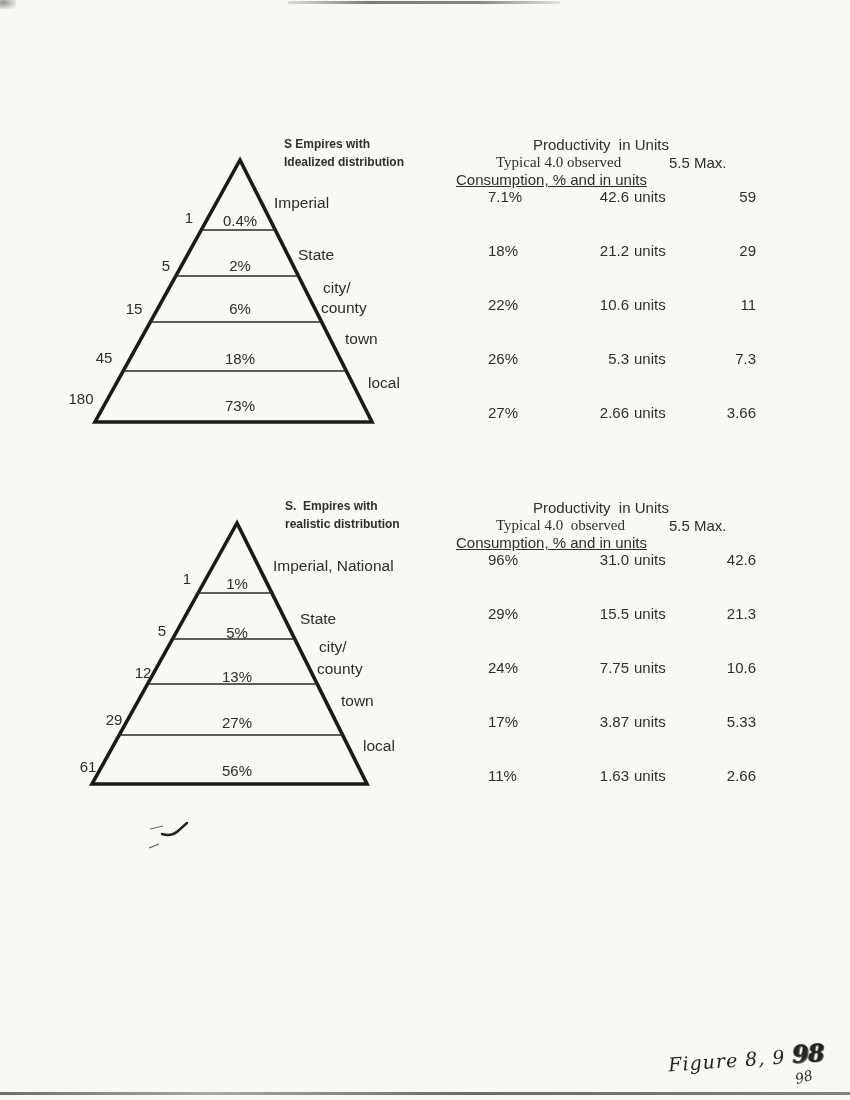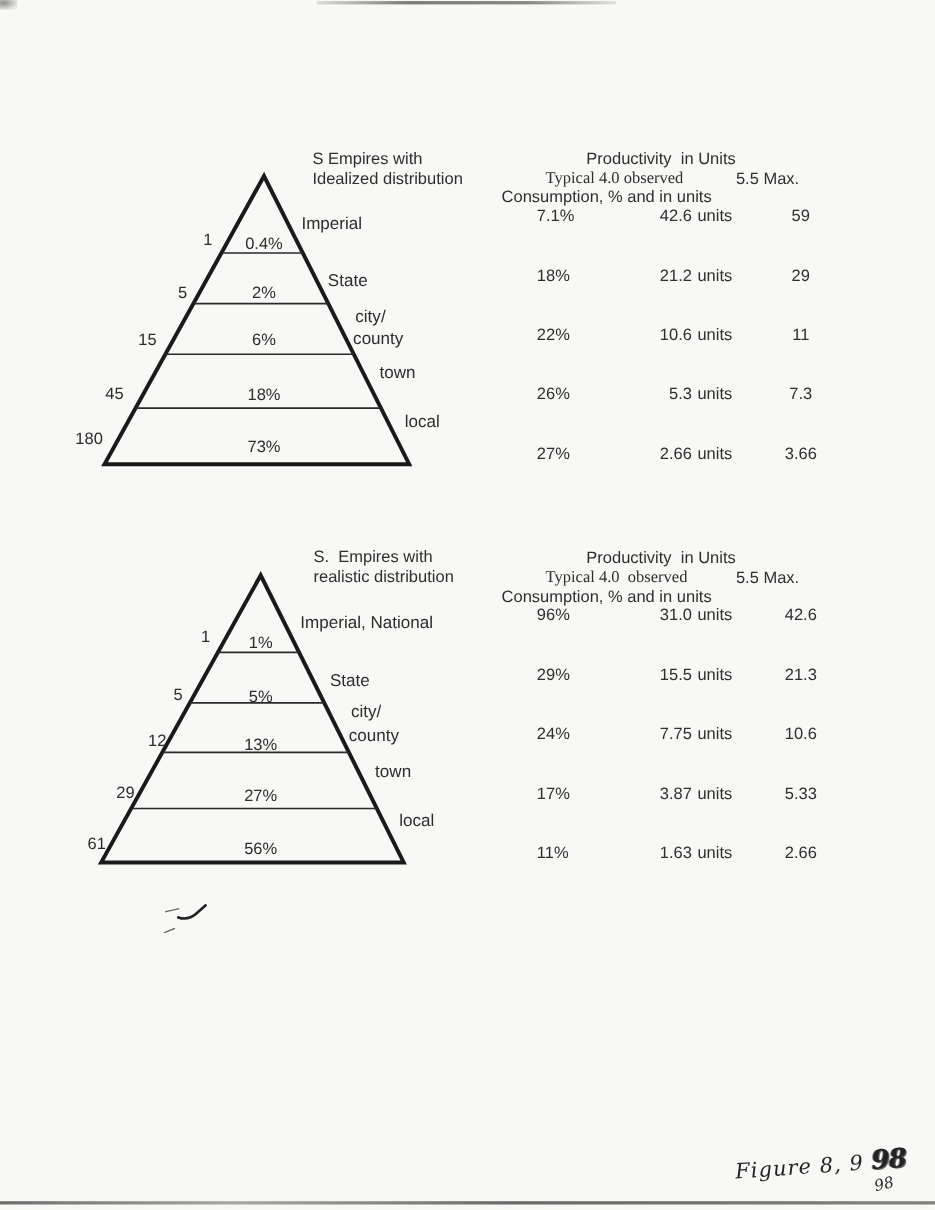--- a/index.html
+++ b/index.html
@@ -10,36 +10,36 @@
   }
   .abs{position:absolute;}
   
   .scan-top{position:absolute;left:288px;top:1px;width:272px;height:3px;
     background:linear-gradient(90deg,rgba(60,60,60,.15),rgba(40,40,40,.6) 30%,rgba(40,40,40,.55) 70%,rgba(60,60,60,.12));}
   .scan-bottom{position:absolute;left:0;top:1092px;width:850px;height:3px;
     background:linear-gradient(90deg,rgba(50,50,50,.7),rgba(70,70,70,.45) 25%,rgba(45,45,45,.7) 55%,rgba(50,50,50,.6));}
   .scan-corner{position:absolute;left:0;top:0;width:16px;height:9px;
     background:radial-gradient(ellipse at 20% 30%,rgba(60,60,60,.55),rgba(120,120,120,.15) 70%,transparent);}
   
-  .fig-title{position:absolute;font-size:15px;line-height:17.5px;white-space:pre;}
+  .fig-title{position:absolute;font-size:12px;line-height:17.5px;white-space:pre;font-weight:bold;}
   
   svg text{font-family:"Liberation Sans",sans-serif;font-size:15px;fill:#2c2c2c;}
   svg .lvl{font-size:15.5px;}
   
   .ptable{position:absolute;width:305px;font-size:15px;}
   .ptable .th1{position:absolute;left:76px;top:0;white-space:pre;}
   .ptable .th2{position:absolute;left:0;top:18px;width:305px;height:18px;}
   .ptable .th2a{position:absolute;left:39px;white-space:pre;font-family:Liberation Serif, serif;}
   .ptable .th2b{position:absolute;left:212px;white-space:pre;}
-  .ptable .th3{position:absolute;left:-1px;top:35px;white-space:pre;}
+  .ptable .th3{position:absolute;left:-1px;top:35px;white-space:pre;text-decoration:underline;}
   .trow{position:absolute;left:0;width:305px;height:18px;margin-left:31px;}
   .trow .pct{position:absolute;left:0;}
   .trow .val{position:absolute;left:55px;width:86px;text-align:right;}
   .trow .unit{position:absolute;left:146px;}
-  .trow .max{position:absolute;left:200px;width:80px;text-align:center;}
+  .trow .max{position:absolute;left:188px;width:80px;text-align:right;}
   .r0{top:52px}.r1{top:106px}.r2{top:160px}.r3{top:214px}.r4{top:268px}
   
   .hw{position:absolute;left:668px;top:1043px;transform:rotate(-4deg);
     font-family:"DejaVu Serif",serif;font-style:italic;font-size:19px;color:#232323;
     white-space:nowrap;letter-spacing:1px;}
   .hw .hw-big{font-size:24px;font-weight:700;letter-spacing:-1px;
     text-shadow:1px 1px 0 rgba(30,30,30,.7),-1px 0 0 rgba(30,30,30,.5);}
   .hw-small{position:absolute;left:795px;top:1069px;transform:rotate(-14deg);
     font-family:"DejaVu Serif",serif;font-style:italic;font-size:14px;color:#2a2a2a;}
 </style>

